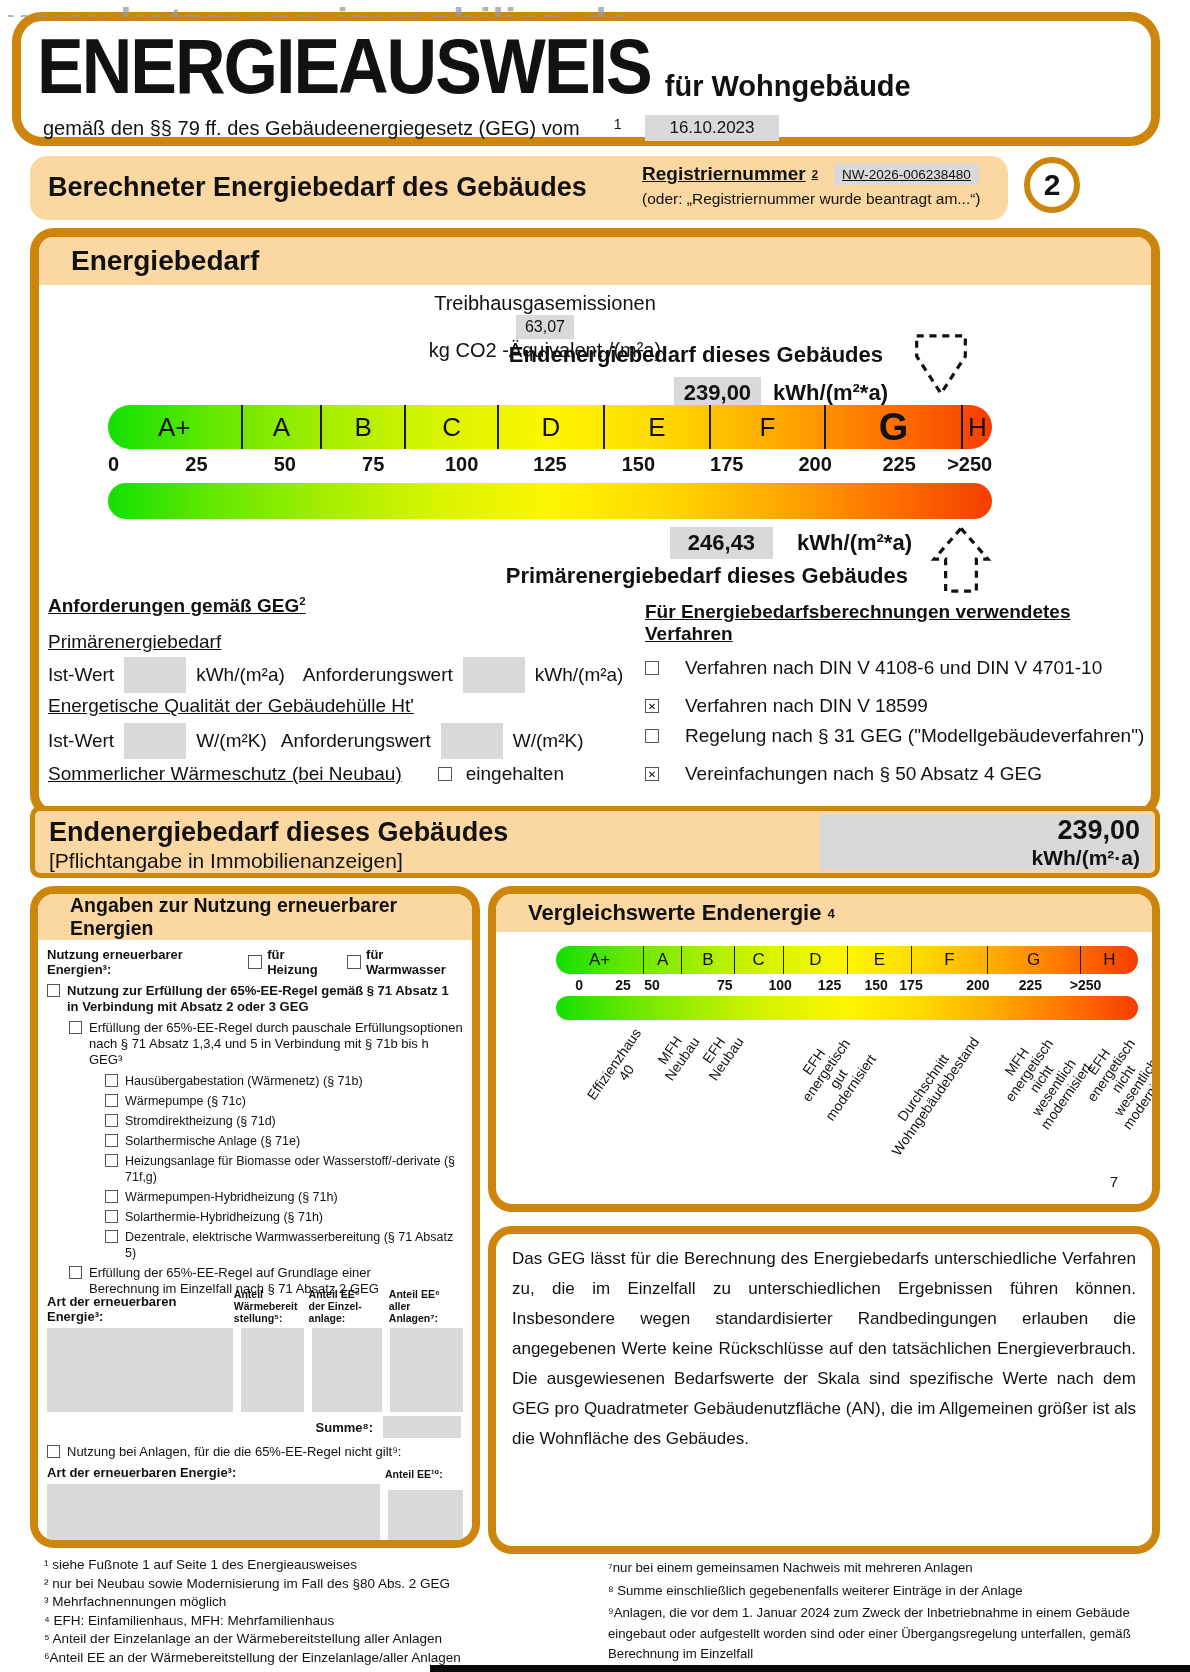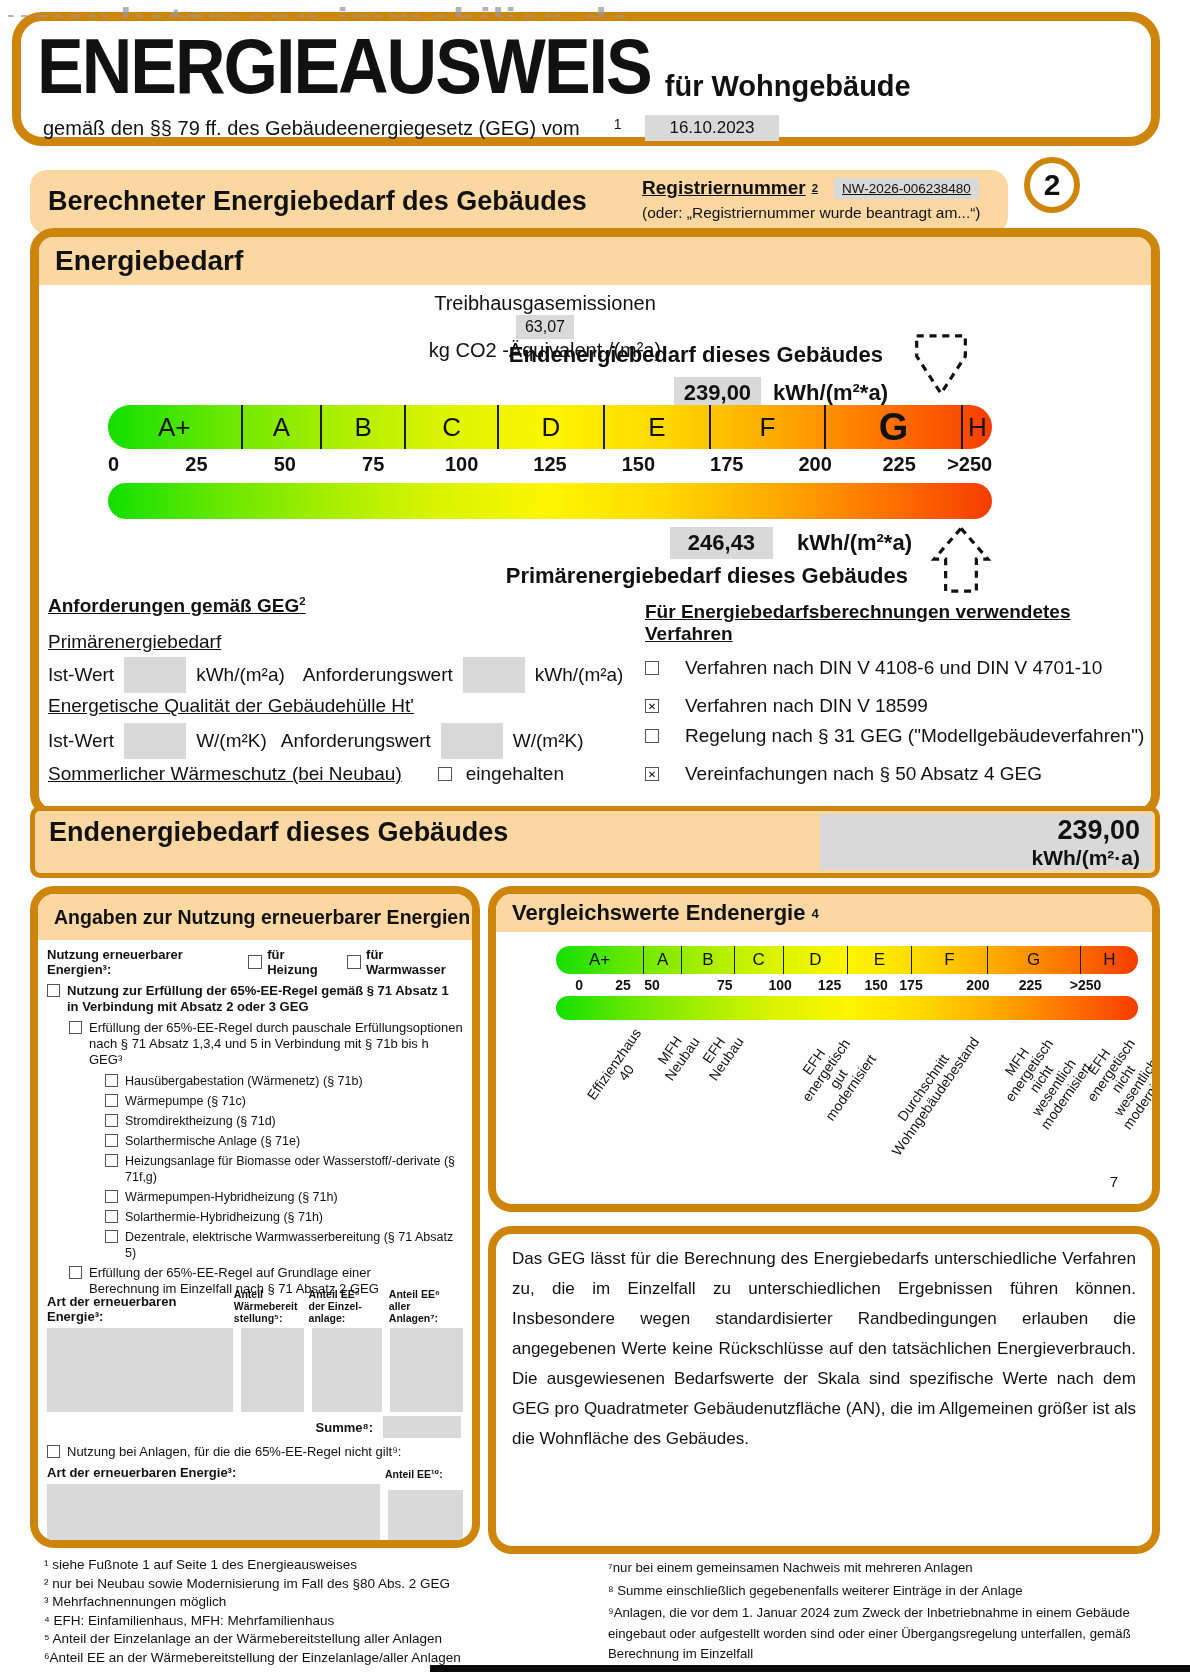--- a/index.html
+++ b/index.html
@@ -1,37 +1,37 @@
 <!DOCTYPE html>
 <html><head>
 <meta charset="utf-8">
 <style>
   html,body{margin:0;padding:0;}
   body{width:1190px;height:1672px;position:relative;background:#fff;overflow:hidden;
        font-family:"Liberation Sans","DejaVu Sans",sans-serif;color:#111;}
   .abs{position:absolute;}
   .box{position:absolute;background:#fff;border:8px solid #CE850C;border-radius:24px;box-sizing:border-box;}
-  .bandhead{background:#FBD7A1;border-radius:14px 14px 0 0;display:flex;align-items:center;padding-left:16px;font-weight:bold;}
+  .bandhead{background:#FBD7A1;border-radius:14px 14px 0 0;display:flex;align-items:center;padding-left:32px;font-weight:bold;}
   .gray{background:#D9D9D9;}
   .sup{font-size:60%;vertical-align:super;}
   .und{text-decoration:underline;}
   .b{font-weight:bold;}
   
   #wmclip{position:absolute;top:0;left:0;width:100%;height:17px;overflow:hidden;z-index:9;}
   #wm{font-size:42px;font-weight:bold;color:#9a9a9a;opacity:.75;padding-left:8px;letter-spacing:1px;white-space:nowrap;}
   
   #hbox{left:12px;top:12px;width:1148px;height:134px;border-width:9px;border-radius:30px;}
   #titlerow{display:flex;align-items:flex-end;padding:6px 0 0 16px;height:84px;}
   #bigtitle{font-size:70px;font-weight:bold;letter-spacing:-2px;line-height:80px;transform:scaleY(1.12);transform-origin:left bottom;}
   #fortitle{font-size:29px;font-weight:bold;margin-left:14px;padding-bottom:8px;}
   #lawrow{display:flex;align-items:center;padding-left:22px;margin-top:4px;font-size:20px;}
   #lawsup{font-size:14px;margin:0 24px 8px 34px;}
   #datebox{font-size:17px;padding:3px 24px;}
   
-  #banner{left:30px;top:156px;width:978px;height:64px;background:#FBD7A1;border-radius:17px;margin-top:14px;}
+  #banner{left:30px;top:156px;width:978px;height:64px;background:#FBD7A1;border-radius:17px;}
   #bannertitle{left:18px;top:16px;font-size:27px;font-weight:bold;}
   #regblock{left:612px;top:7px;}
   #regrow{display:flex;align-items:center;font-size:19px;font-weight:bold;text-decoration:underline;}
   #regval{font-size:13.5px;font-weight:normal;padding:3px 8px;margin-left:16px;}
   #regalt{font-size:15.5px;margin-top:5px;}
   #pagecircle{left:1024px;top:157px;width:56px;height:56px;border:6px solid #CE850C;border-radius:50%;
      background:#fff;display:flex;align-items:center;justify-content:center;font-size:30px;font-weight:bold;box-sizing:border-box;}
   
   #ebox{left:30px;top:228px;width:1130px;height:590px;border-width:9px;}
   #ebox .bandhead{height:48px;font-size:28px;}
@@ -269,20 +269,21 @@
     </div>
     <div class="colR vitem" style="top:478px;">
       <span class="cb">✕</span>
       <span>Vereinfachungen nach § 50 Absatz 4 GEG</span>
     </div>
   </div>
 </div>
 
 <div id="endband" class="abs">
   <div class="t1 abs">Endenergiebedarf dieses Gebäudes</div>
+  <div class="t2 abs">[Pflichtangabe in Immobilienanzeigen]</div>
   <div id="endgray" class="abs gray">
     <span class="v">239,00</span>
     <span class="u">kWh/(m²·a)</span>
   </div>
 </div>
 
 <div id="rbox" class="box">
   <div class="bandhead">Angaben zur Nutzung erneuerbarer Energien</div>
   <div id="rcontent">
     <div id="rowA">

